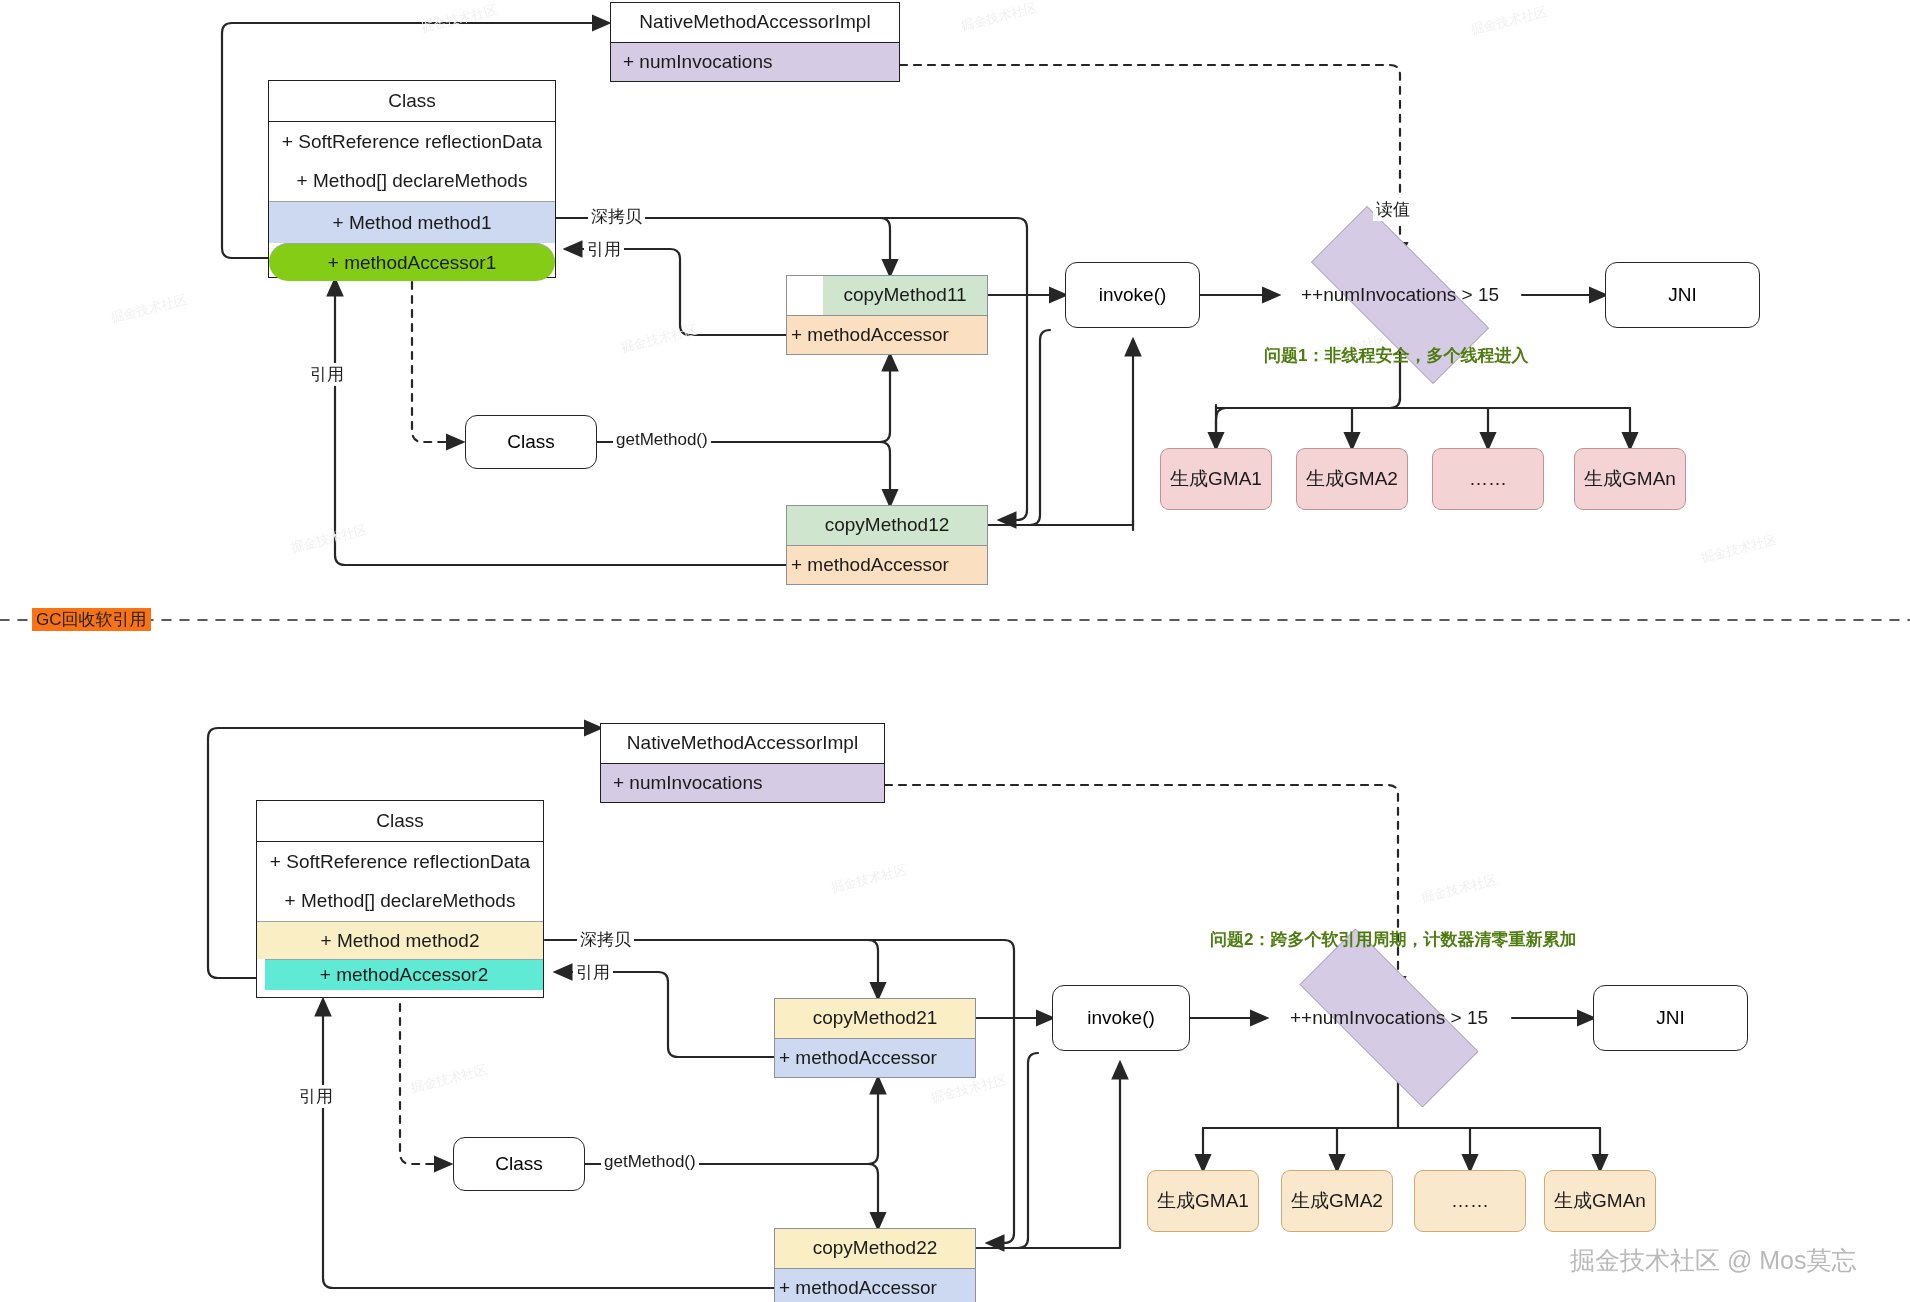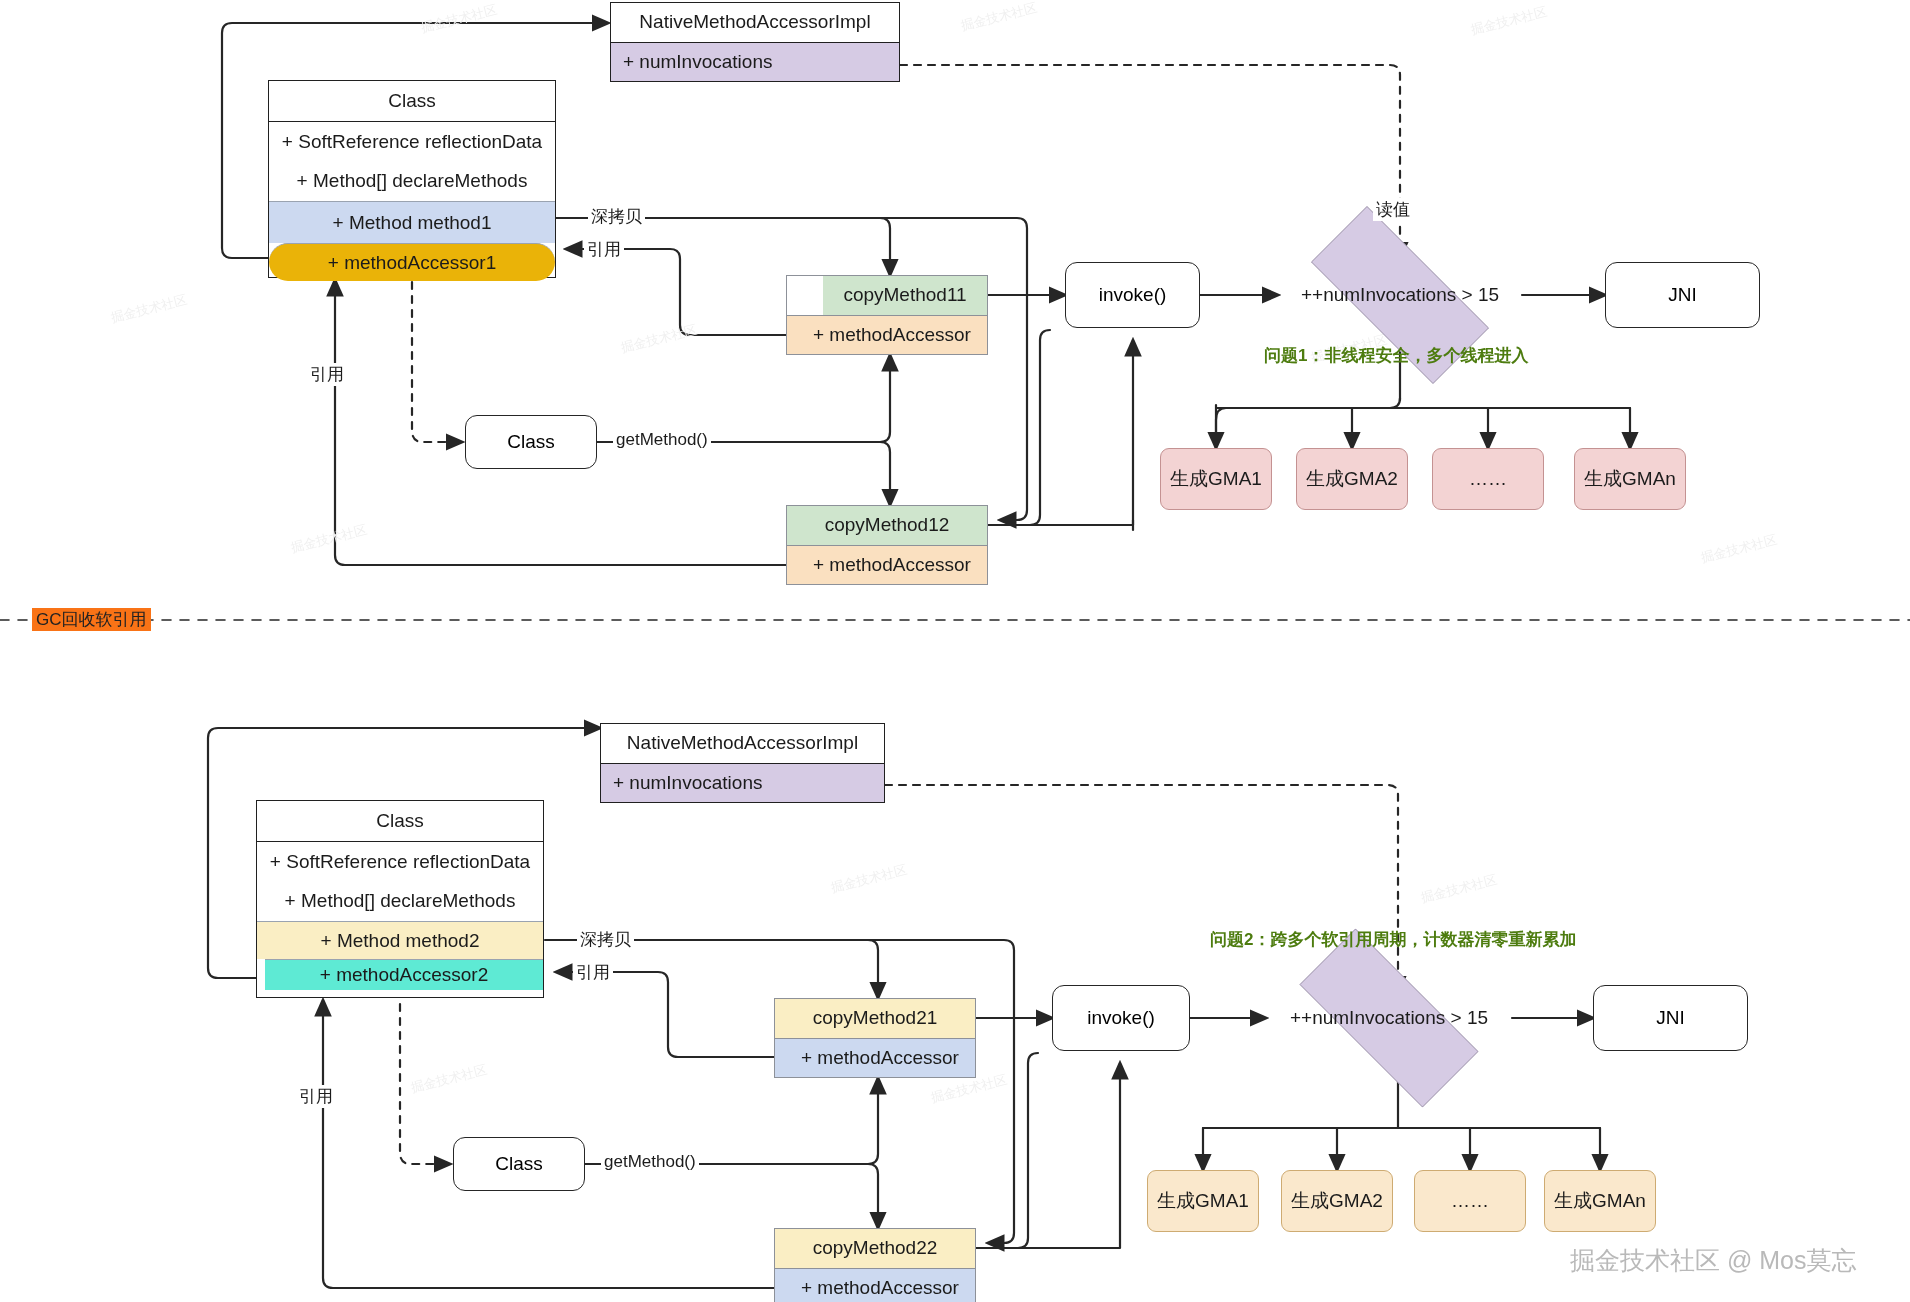--- a/index.html
+++ b/index.html
@@ -54,21 +54,21 @@
     position: absolute;
     display: flex;
     flex-direction: column;
     border: 1.2px solid #8d9199;
   }
   .stack .top, .stack .bot {
     flex: 1;
     display: flex; align-items: center; justify-content: center;
     font-size: 19px; color: #1b1b1b; white-space: nowrap;
   }
-  .stack .bot { border-top: 1.2px solid #8d9199; justify-content: flex-start; padding-left: 26px; }
+  .stack .bot { border-top: 1.2px solid #8d9199; justify-content: flex-start; padding-left: 4px; }
 
   
   .diamond {
     position: absolute;
     display: flex; align-items: center; justify-content: center;
   }
   .diamond .shape {
     position: absolute; left: 0; top: 0; width: 100%; height: 100%;
     background: #d6cbe4;
     border: 1.2px solid #8d8598;
@@ -236,21 +236,21 @@
   <div class="umlbox" style="left:610px;top:2px;width:290px;height:80px;">
     <div class="row">NativeMethodAccessorImpl</div>
     <div class="row sep" style="background:#d6cbe4;justify-content:flex-start;padding-left:12px;">+ numInvocations</div>
   </div>
 
   <div class="umlbox" style="left:268px;top:80px;width:288px;height:198px;">
     <div class="row" style="height:40px;flex:none;">Class</div>
     <div class="row sep" style="height:40px;flex:none;">+ SoftReference reflectionData</div>
     <div class="row" style="height:40px;flex:none;">+ Method[] declareMethods</div>
     <div class="row thin" style="height:42px;flex:none;background:#ccd9f0;">+ Method method1</div>
-    <div class="row thin" style="height:38px;flex:none;background:#eab308;border-radius:19px;">+ methodAccessor1</div>
+    <div class="row thin" style="height:38px;flex:none;background:#84cc16;border-radius:19px;">+ methodAccessor1</div>
   </div>
 
   <div class="rrect" style="left:465px;top:415px;width:132px;height:54px;">Class</div>
 
   <div class="stack" style="left:786px;top:275px;width:202px;height:80px;">
     <div class="top" style="background:#cfe5cd;margin-left:36px;">copyMethod11</div>
     <div class="bot" style="background:#fae0c0;">+ methodAccessor</div>
   </div>
 
   <div class="stack" style="left:786px;top:505px;width:202px;height:80px;">

